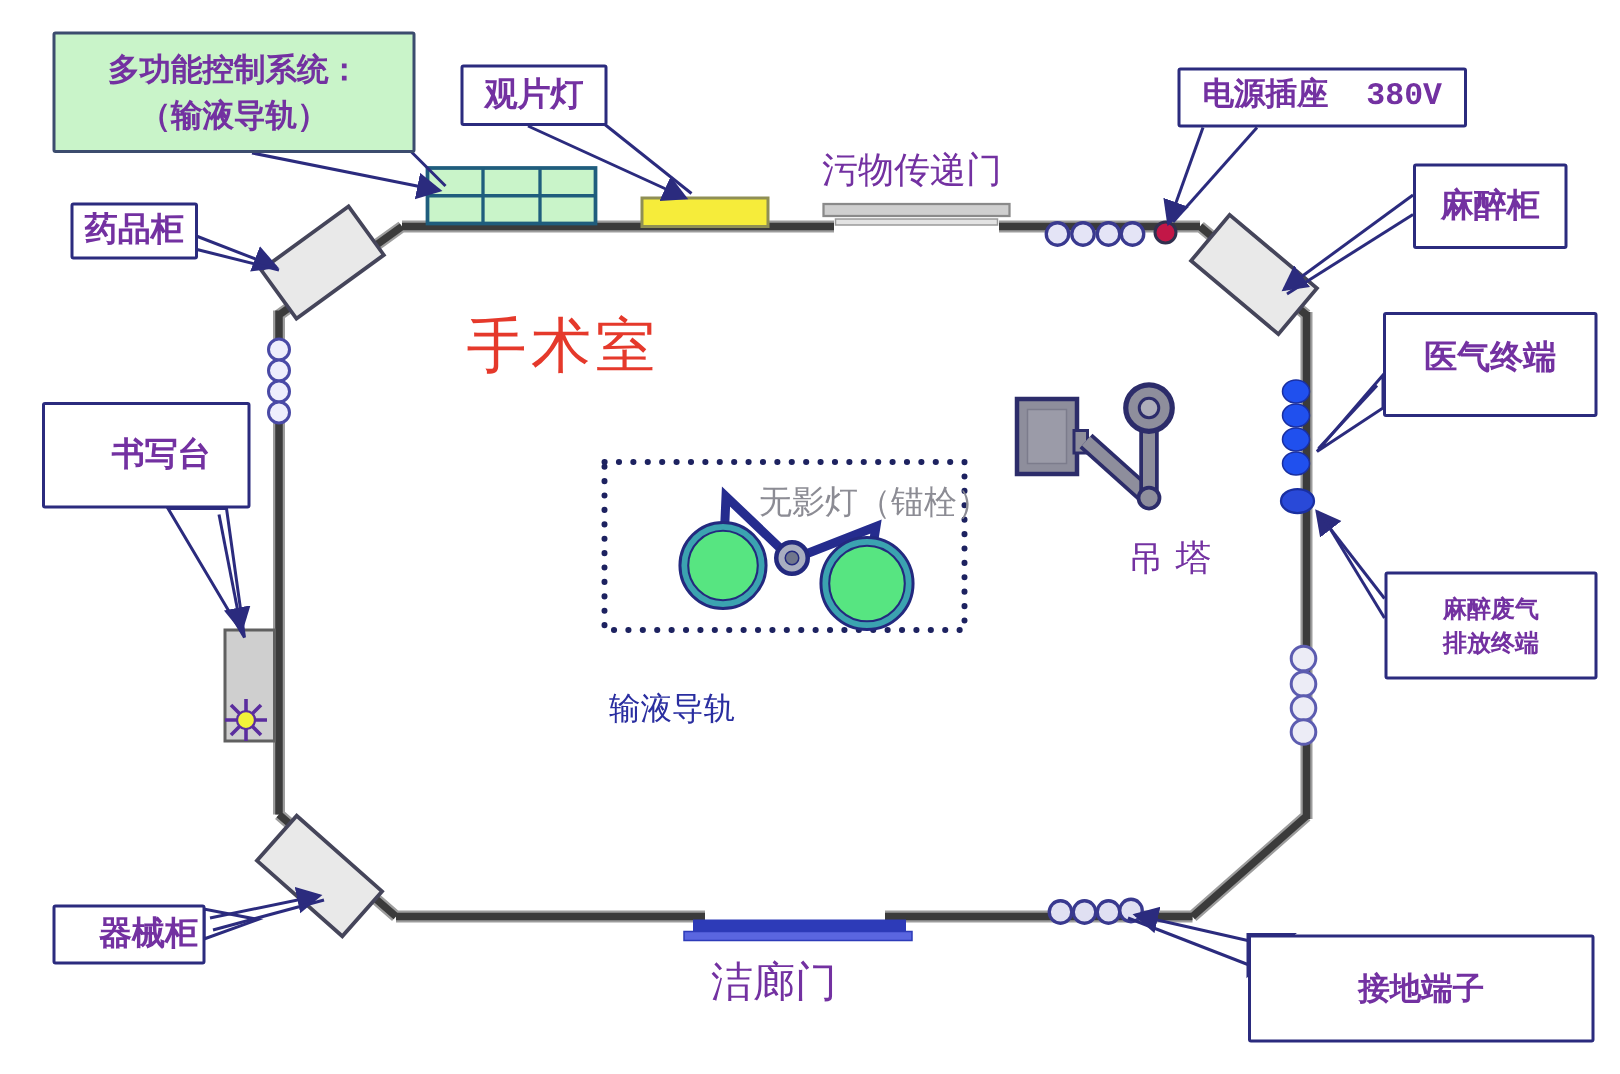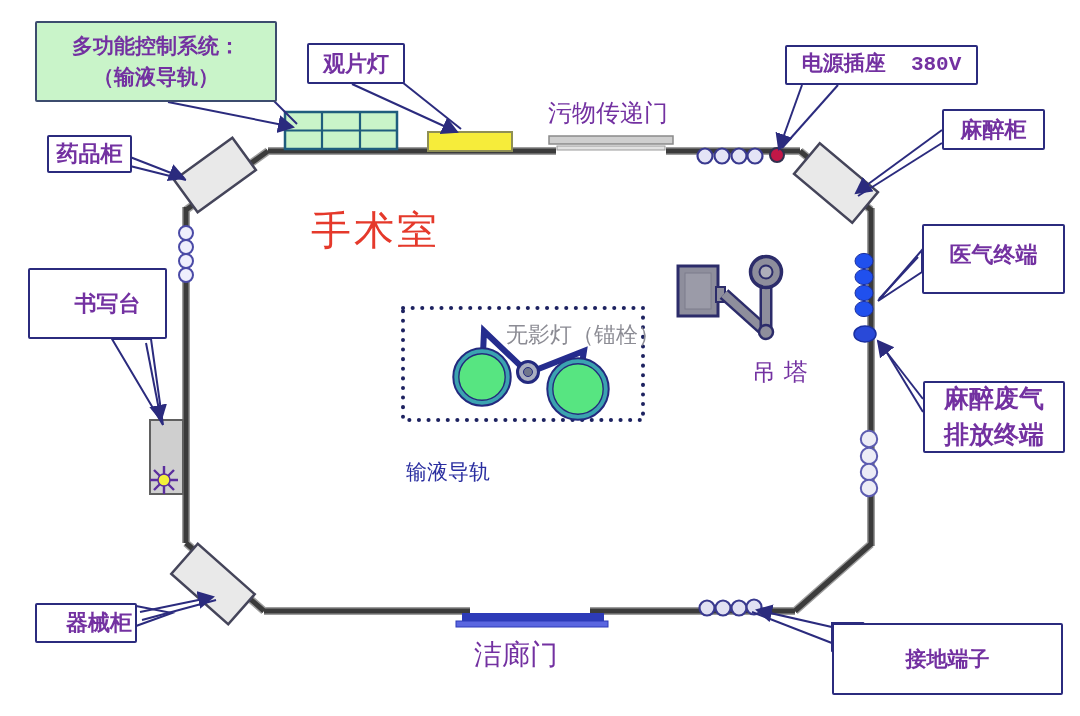--- a/index.html
+++ b/index.html
@@ -168,33 +168,33 @@
   <div class="callout" style="left:47px;top:135px;width:85px;height:38px;font-size:22px;">
     <span>药品柜</span>
   </div>
 
   <div class="floatlabel" style="left:548px;top:97px;font-size:24px;">污物传递门</div>
 
   <div class="callout" style="left:785px;top:45px;width:193px;height:40px;font-size:21px;white-space:pre;">
     <span style="white-space:pre;font-family:Liberation Mono, monospace;">电源插座  380V</span>
   </div>
 
-  <div class="callout" style="left:942px;top:109px;width:103px;height:41px;font-size:22px;">
+  <div class="callout" style="left:942px;top:109px;width:103px;height:57px;font-size:22px;">
     <span>麻醉柜</span>
   </div>
 
-  <div class="callout" style="left:922px;top:208px;width:143px;height:70px;font-size:22px;align-items:center;justify-content:flex-start;padding-top:13px;margin-top:16px;">
+  <div class="callout" style="left:922px;top:208px;width:143px;height:70px;font-size:22px;align-items:center;justify-content:flex-start;padding-top:13px;">
     <span>医气终端</span>
   </div>
 
   <div class="callout" style="left:28px;top:268px;width:139px;height:71px;font-size:22px;padding-left:20px;">
     <span>书写台</span>
   </div>
 
-  <div class="callout" style="left:923px;top:381px;width:142px;height:72px;font-size:25px;">
+  <div class="callout" style="left:923px;top:381px;width:142px;height:72px;font-size:16px;">
     <span>麻醉废气</span>
     <span>排放终端</span>
   </div>
 
   <div class="callout" style="left:35px;top:603px;width:102px;height:40px;font-size:22px;padding-left:26px;">
     <span>器械柜</span>
   </div>
 
   <div class="callout" style="left:832px;top:623px;width:231px;height:72px;font-size:21px;">
     <span>接地端子</span>

